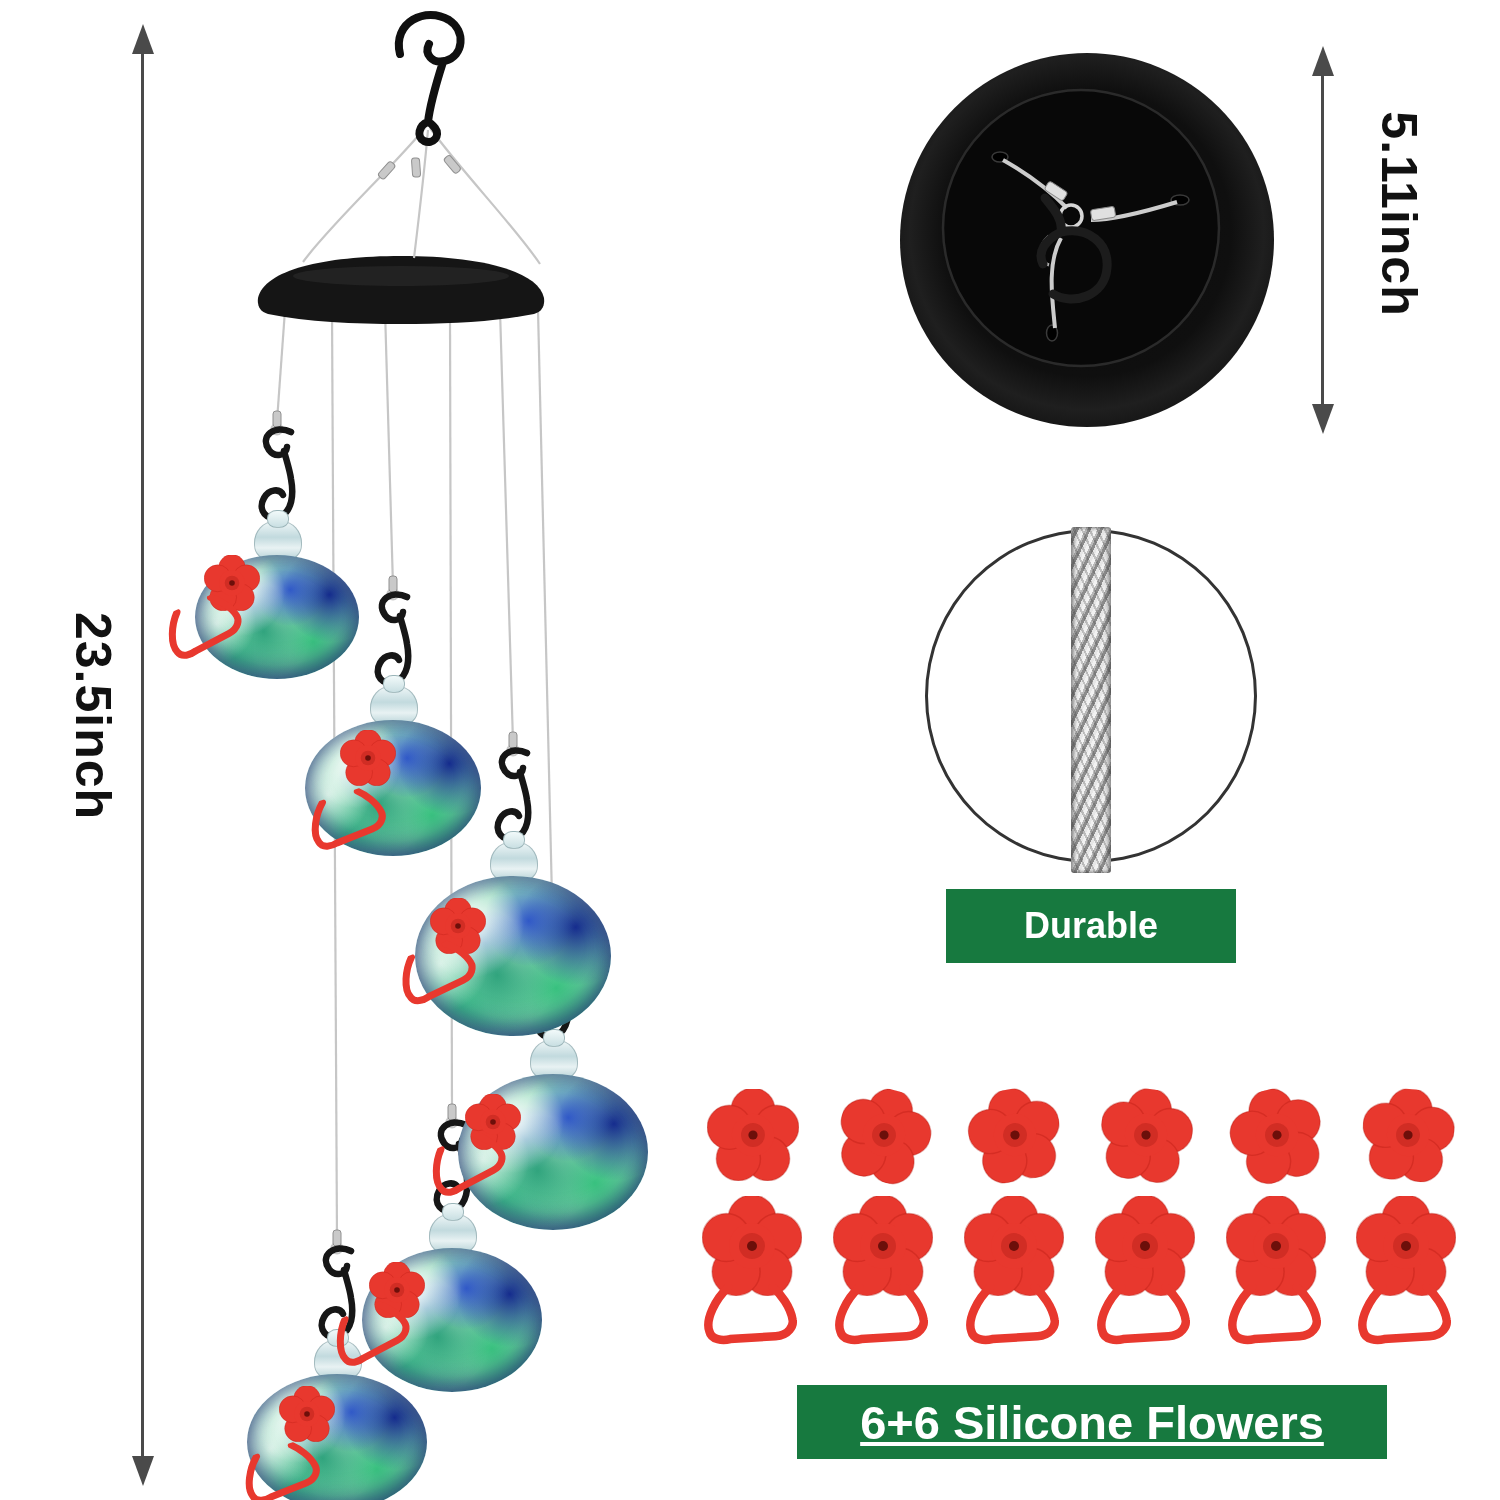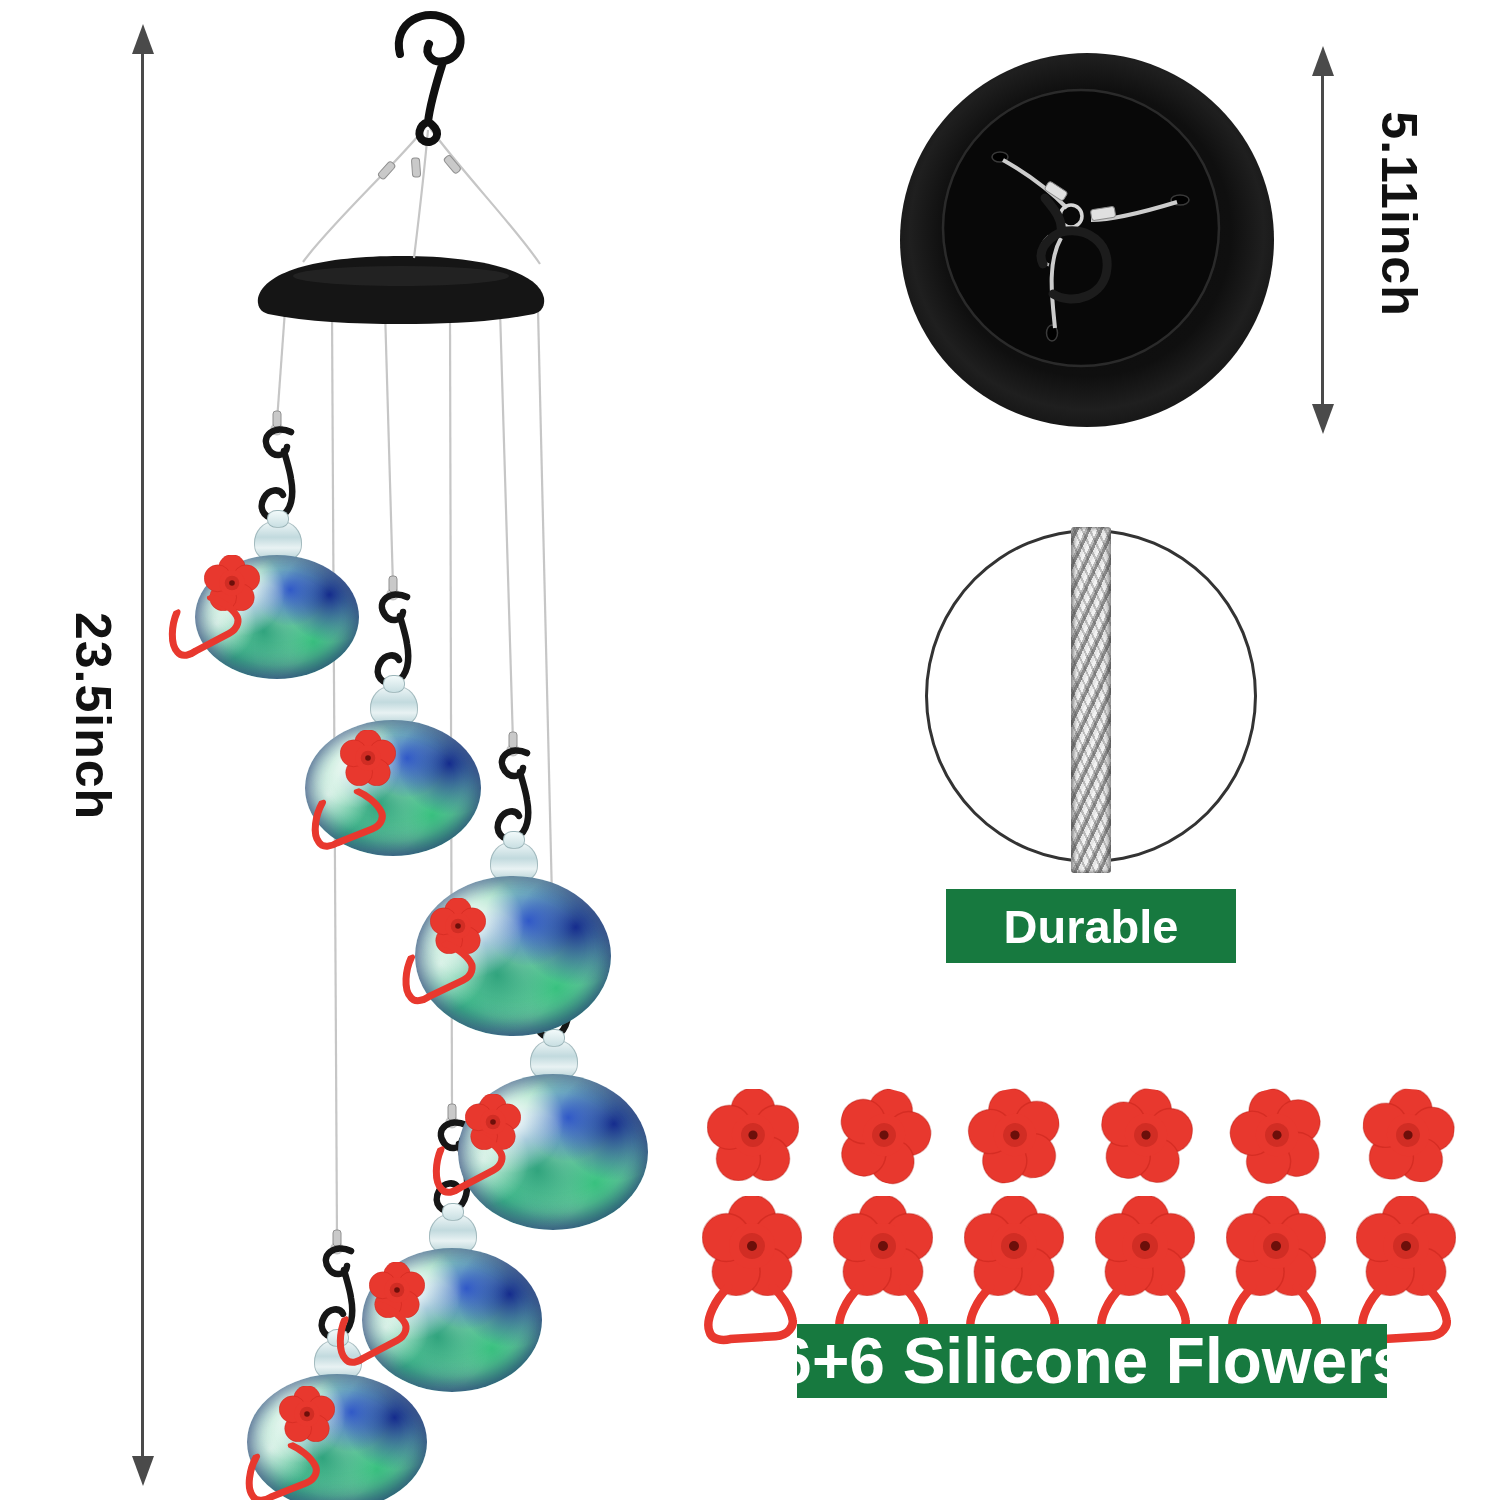--- a/index.html
+++ b/index.html
@@ -12,22 +12,22 @@
   .arr{position:absolute;width:0;height:0;border-left:11px solid transparent;border-right:11px solid transparent;}
   .arr.up{border-bottom:30px solid #4a4a4a;}
   .arr.dn{border-top:30px solid #4a4a4a;}
   .dim-text{position:absolute;font-weight:700;color:#111;white-space:nowrap;
             transform:translate(-50%,-50%) rotate(90deg);letter-spacing:1px;}
   #height-label{left:93px;top:716px;font-size:50px;}
   #disc-label{left:1399px;top:214px;font-size:50px;}
   
   .green-label{position:absolute;background:#17793f;color:#fff;font-weight:700;
                display:flex;align-items:center;justify-content:center;white-space:nowrap;}
-  #durable-label{left:946px;top:889px;width:290px;height:74px;font-size:47px;}
-  #flowers-label{left:797px;top:1324px;width:590px;height:74px;font-size:64px;}
+  #durable-label{left:946px;top:889px;width:290px;height:74px;font-size:36px;}
+  #flowers-label{left:797px;top:1385px;width:590px;height:74px;font-size:47px;text-decoration:underline;}
   
   .globe{position:absolute;border-radius:50%;z-index:5;
     background:
       radial-gradient(circle at 28% 30%, rgba(255,255,255,.95), rgba(255,255,255,0) 30%),
       radial-gradient(circle at 13% 55%, rgba(255,255,255,.7), rgba(255,255,255,0) 25%),
       radial-gradient(circle at 58% 28%, rgba(30,70,200,.85), rgba(30,70,200,0) 28%),
       radial-gradient(circle at 82% 32%, rgba(15,35,140,.95), rgba(15,35,140,0) 30%),
       radial-gradient(circle at 42% 62%, rgba(25,150,110,.8), rgba(25,150,110,0) 38%),
       radial-gradient(circle at 72% 70%, rgba(45,190,120,.9), rgba(45,190,120,0) 40%),
       radial-gradient(circle at 24% 82%, rgba(60,200,140,.85), rgba(60,200,140,0) 35%),

